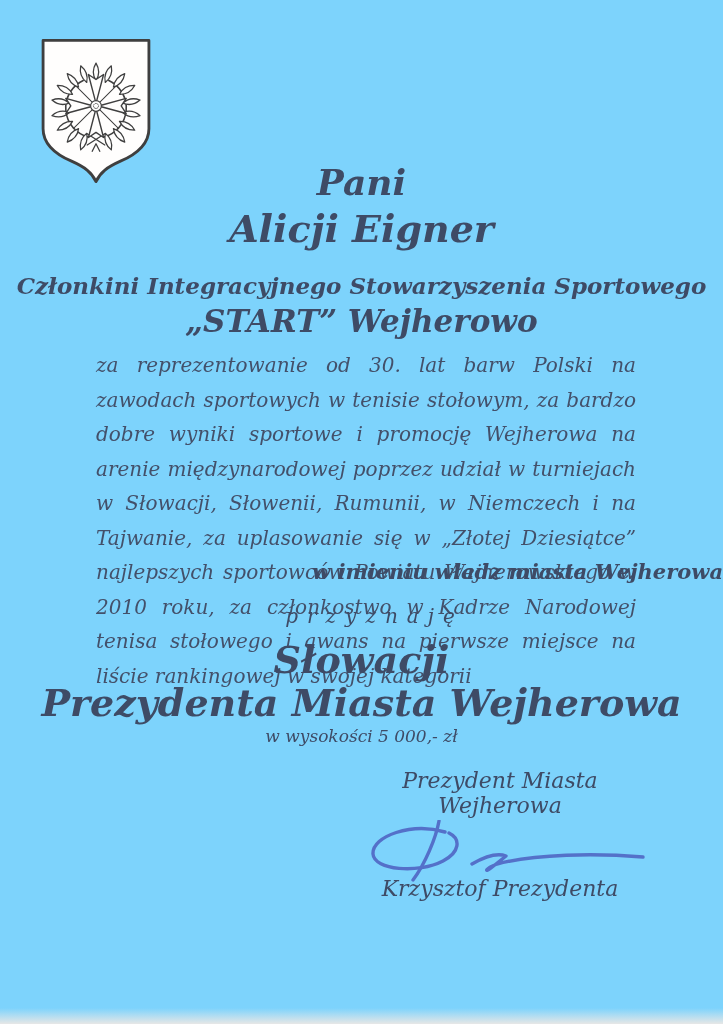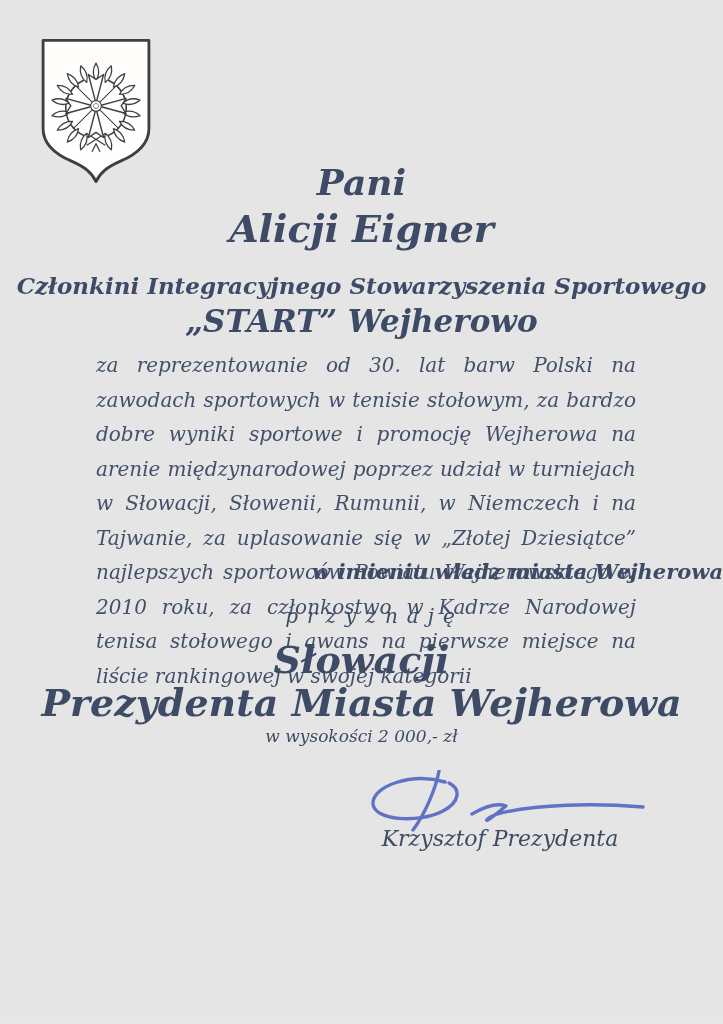--- a/index.html
+++ b/index.html
@@ -1,20 +1,20 @@
 <!DOCTYPE html>
 <html lang="pl"><head>
 <meta charset="utf-8">
 <style>
   html,body{margin:0;padding:0;background:#888;}
   .page{
     position:relative;
     width:723px;height:1024px;
     margin:0 auto;
-    background:#e5e5e5;
+    background:#7dd3fc;
     overflow:hidden;
     font-family:"DejaVu Serif","Liberation Serif",serif;
     color:#3e4b66;
   }
   .scan-shadow{
     position:absolute;left:0;right:0;bottom:0;height:16px;
     background:linear-gradient(to top,#e7e7e6,rgba(255,255,255,0));
   }
   .emblem{
     position:absolute;left:33px;top:35px;width:126px;height:152px;
@@ -95,23 +95,24 @@
   <div class="cline recipient-name">Alicji Eigner</div>
   <div class="cline membership-1">Członkini Integracyjnego Stowarzyszenia Sportowego</div>
   <div class="cline membership-2">„START” Wejherowo</div>
 
   <div class="citation">za reprezentowanie od 30. lat barw Polski na zawodach sportowych w tenisie stołowym, za bardzo dobre wyniki sportowe i promocję Wejherowa na arenie międzynarodowej poprzez udział w turniejach w Słowacji, Słowenii, Rumunii, w Niemczech i na Tajwanie, za uplasowanie się w „Złotej Dziesiątce” najlepszych sportowców Powiatu Wejherowskiego w 2010 roku, za członkostwo w Kadrze Narodowej tenisa stołowego i awans na pierwsze miejsce na liście rankingowej w swojej kategorii</div>
 
   <div class="cline on-behalf">w imieniu władz miasta Wejherowa</div>
   <div class="cline grant-word">przyznaję</div>
   <div class="cline award-1">Słowacji</div>
   <div class="cline award-2">Prezydenta Miasta Wejherowa</div>
-  <div class="cline award-amount">w wysokości 2 000,- zł</div>
+  <div class="cline award-amount">w wysokości 5 000,- zł</div>
 
   <div class="sig-block">
+    <div class="sig-title">Prezydent Miasta Wejherowa</div>
     <svg class="sig-svg" width="300" height="62" viewBox="0 0 300 62" aria-hidden="true">
       <g fill="none" stroke="#4f63c2" stroke-width="3.4" stroke-linecap="round" stroke-linejoin="round" opacity="0.88">
         <path d="M95,12 C62,2 22,16 23,34 C24,50 68,54 93,41 C110,32 111,19 99,13"></path>
         <path d="M89,1 C86,18 75,44 63,60"></path>
         <path d="M122,44 C136,36 148,33 156,36 L141,48 C135,53 134,49 147,44 C185,34 245,33 293,37"></path>
       </g>
     </svg>
     <div class="sig-name">Krzysztof Prezydenta</div>
   </div>
 

